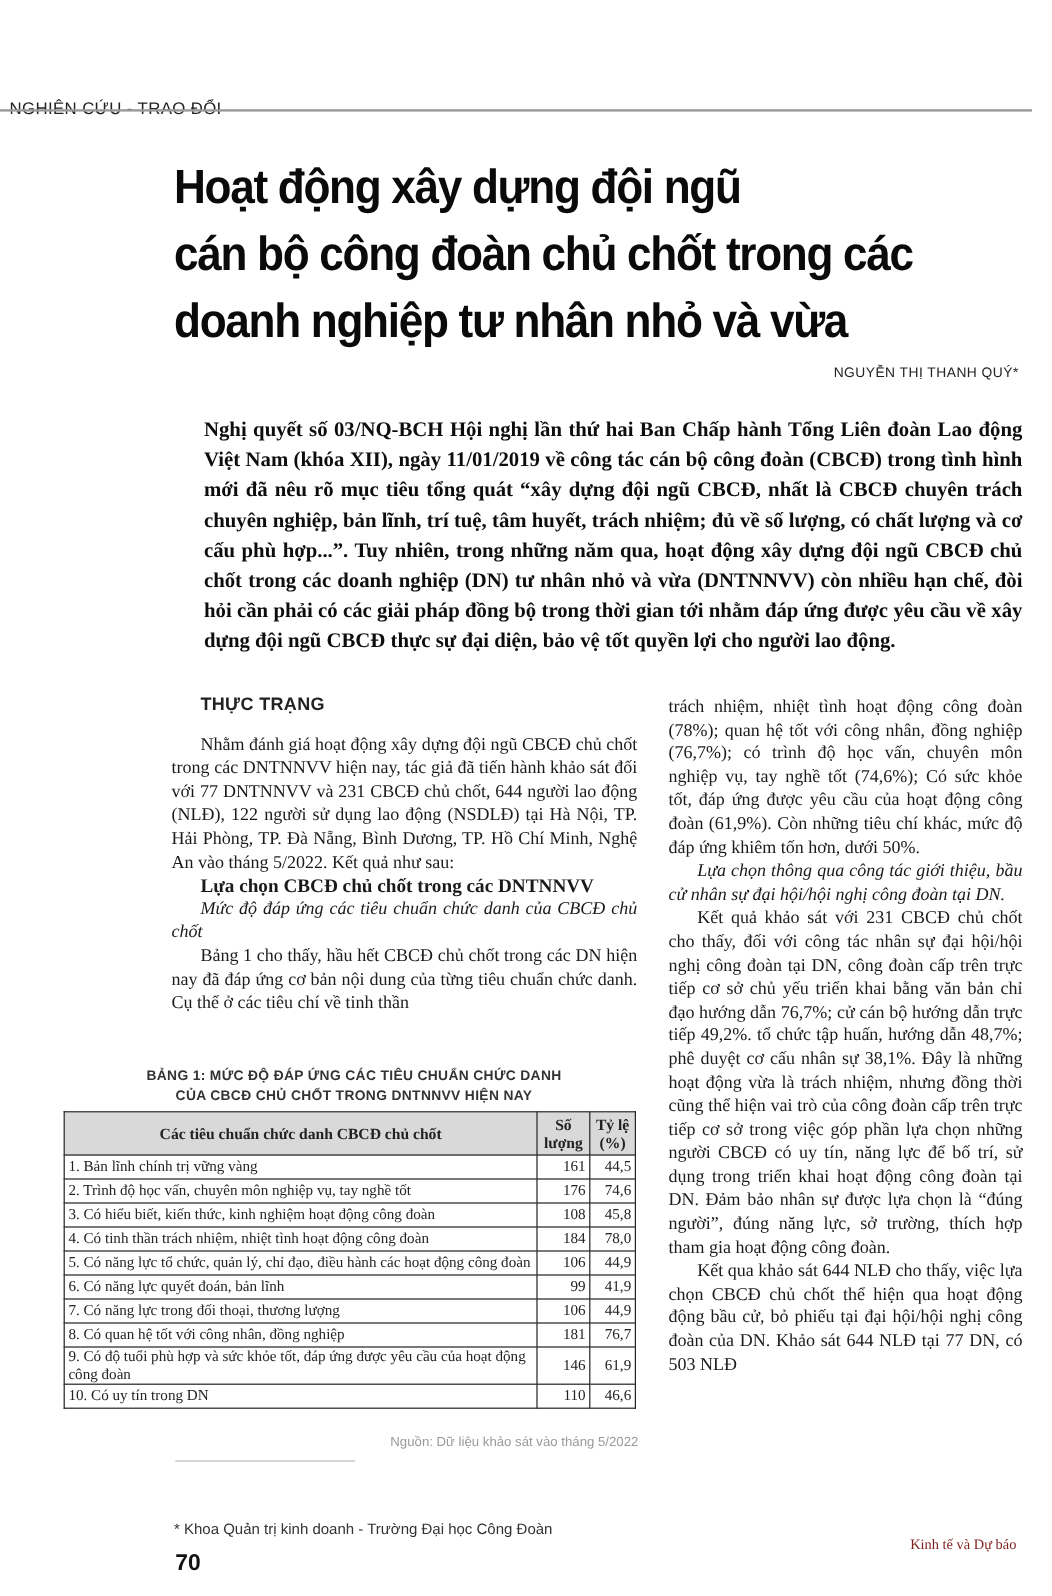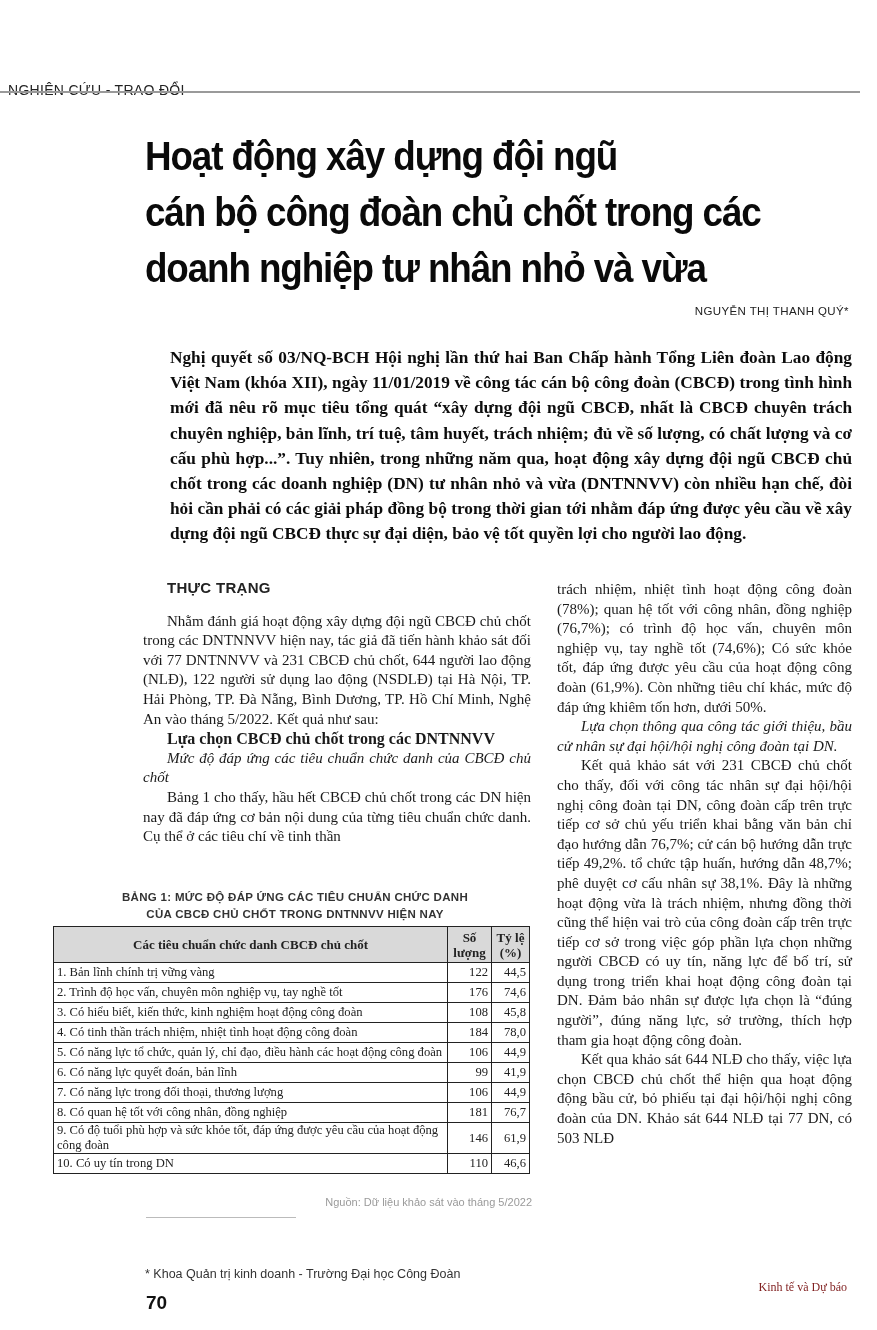--- a/index.html
+++ b/index.html
@@ -116,21 +116,21 @@
   <thead>
     <tr>
       <th class="c1">Các tiêu chuẩn chức danh CBCĐ chủ chốt</th>
       <th>Số lượng</th>
       <th>Tỷ lệ (%)</th>
     </tr>
   </thead>
   <tbody>
     <tr>
         <td>1. Bản lĩnh chính trị vững vàng</td>
-        <td class="num">122</td>
+        <td class="num">161</td>
         <td class="pct">44,5</td>
       </tr>
     <tr>
         <td>2. Trình độ học vấn, chuyên môn nghiệp vụ, tay nghề tốt</td>
         <td class="num">176</td>
         <td class="pct">74,6</td>
       </tr>
     <tr>
         <td>3. Có hiểu biết, kiến thức, kinh nghiệm hoạt động công đoàn</td>
         <td class="num">108</td>

